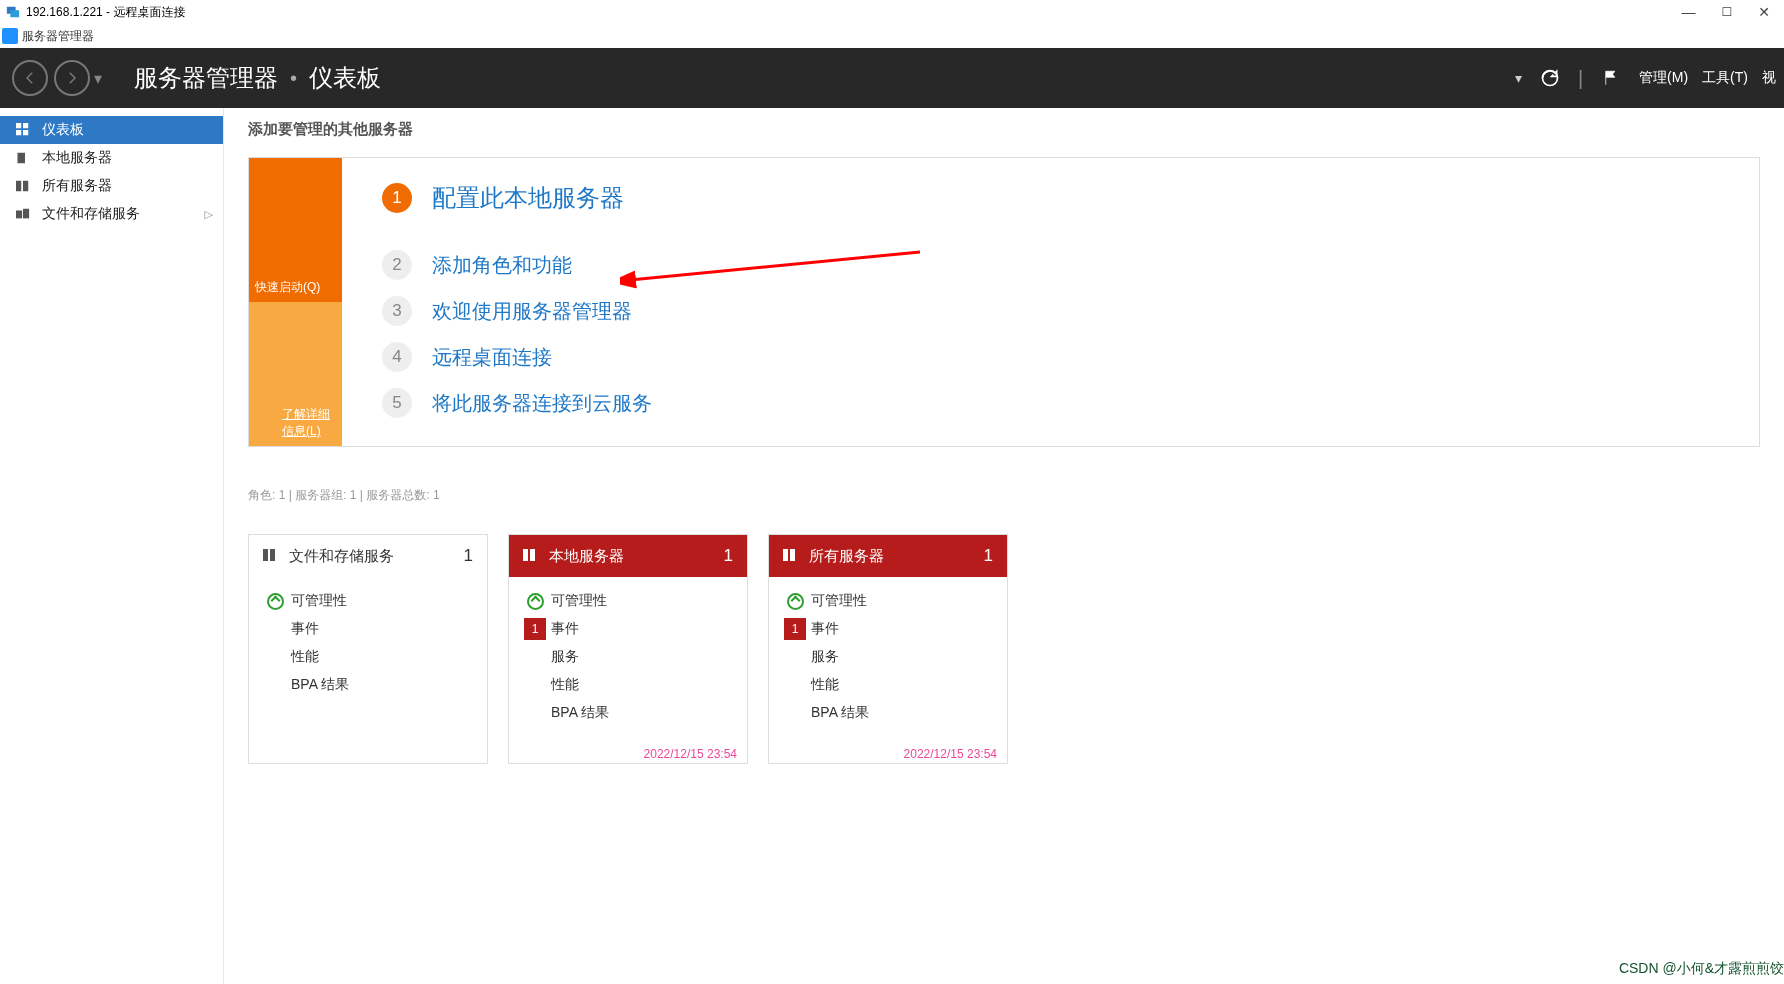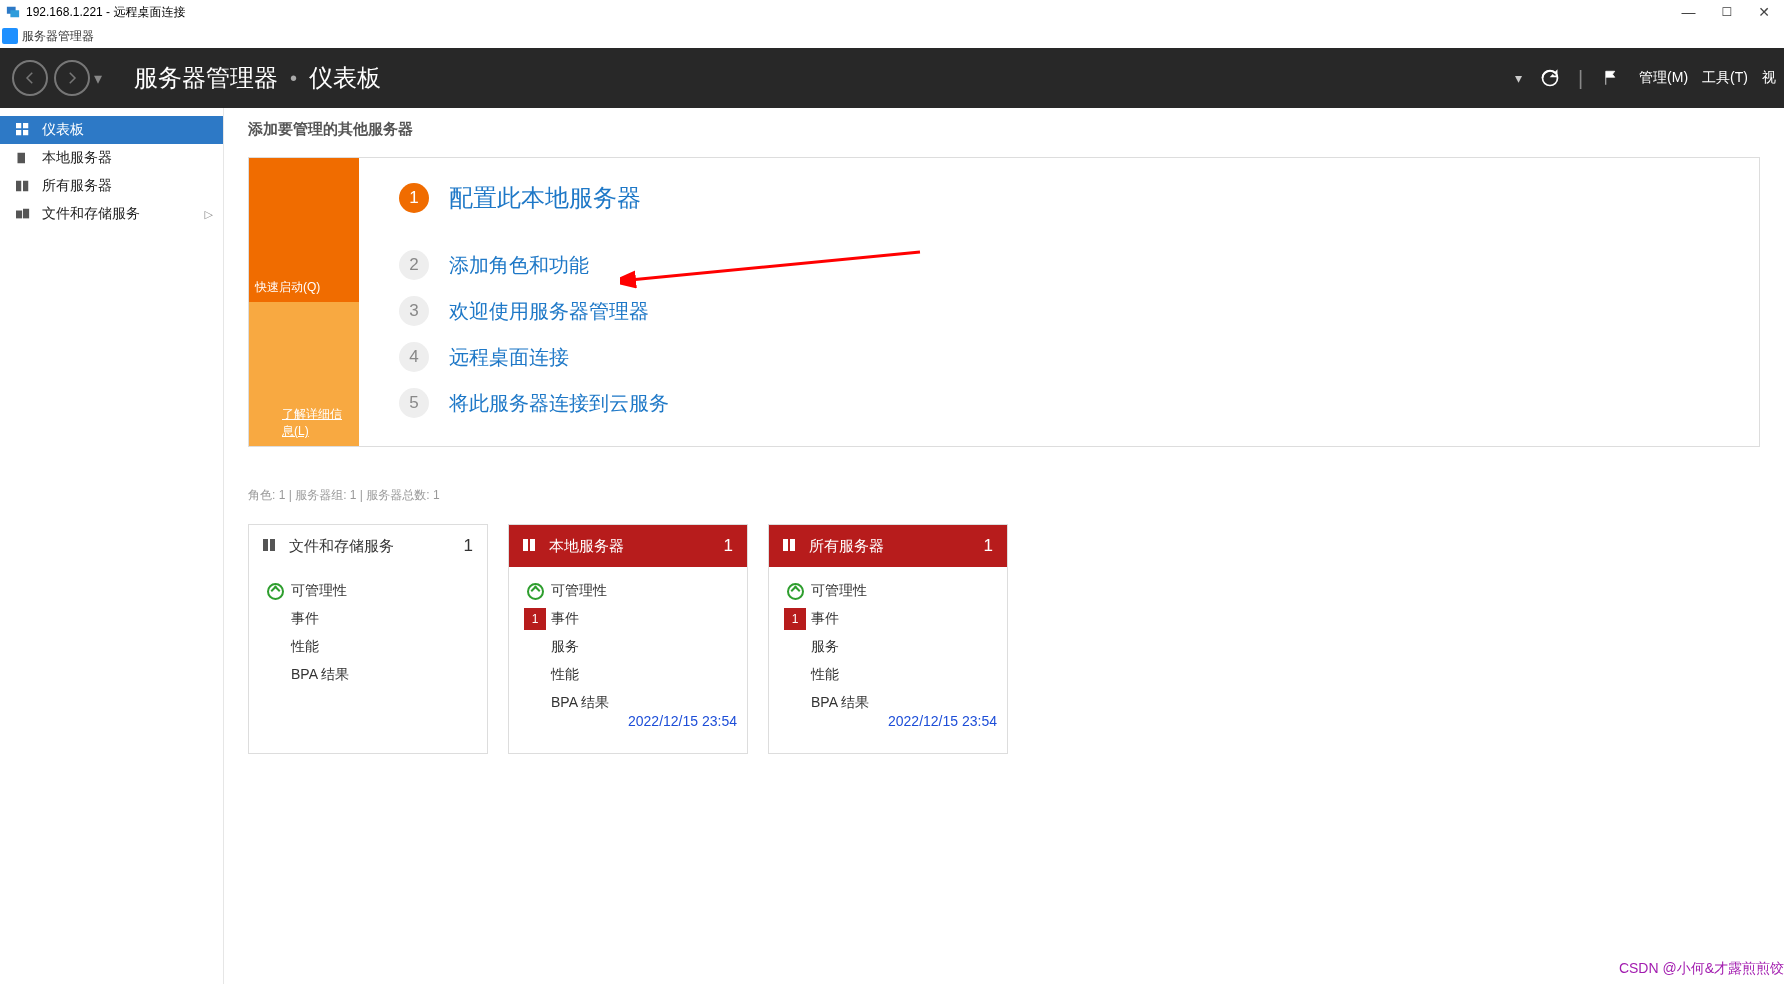--- a/index.html
+++ b/index.html
@@ -28,55 +28,55 @@
 .body-area { display:flex; height:876px; }
 .sidebar { width:224px; background:#fff; border-right:1px solid #e6e6e6; padding-top:8px; }
 .sb-item { display:flex; align-items:center; height:28px; padding-left:16px; font-size:14px; cursor:pointer; color:#222; }
 .sb-item.sel { background:#2d79c6; color:#fff; }
 .sb-item .ic { width:16px; display:flex; align-items:center; margin-right:10px; }
 .sb-item .arr { margin-left:auto; margin-right:10px; color:#888; font-size:11px; }
 
 .main { flex:1; padding:12px 0 0 24px; overflow:auto; }
 .welcome { font-size:15px; font-weight:600; color:#555; margin-bottom:18px; }
 .wbox { border:1px solid #ddd; display:flex; height:290px; margin-right:24px; }
-.wtabs { width:110px; display:flex; flex-direction:column; }
+.wtabs { width:93px; display:flex; flex-direction:column; }
 .wtab { flex:1; display:flex; align-items:flex-end; padding:6px 6px; font-size:12px; color:#fff; cursor:pointer; }
 .wtab.q { background:#f06c00; }
 .wtab.n { background:#f8a941; }
 .wtab.l { background:#f8a941; }
 .wtab.l span { text-decoration:underline;margin-left:27px; }
 .wbox-main { flex:1; padding:24px 0 0 40px; }
 .step { display:flex; align-items:center; margin-bottom:16px; cursor:pointer; }
 .step .num { width:30px; height:30px; border-radius:50%; display:flex; align-items:center; justify-content:center; font-size:17px; margin-right:20px; }
 .step.primary .num { background:#f06c00; color:#fff; }
 .step.secondary .num { background:#eee; color:#888; }
 .step .txt { font-size:20px; color:#1e78c7;text-align:center; }
 .step.primary .txt { font-size:24px; }
 
 .groups { margin-top:40px; }
 .groups-title { font-size:15px; font-weight:600; color:#555; margin-bottom:2px; }
-.groups-sub { font-size:12px; color:#999; margin-bottom:20px; }
+.groups-sub { font-size:12px; color:#999; margin-bottom:30px; }
 .tiles { display:flex; gap:20px; }
 .tile { width:240px; border:1px solid #ddd; background:#fff; position:relative; padding-bottom:36px; }
 .tile-h { height:42px; display:flex; align-items:center; padding:0 12px; font-size:15px; position:relative; }
 .tile-h.light { background:#fff; color:#333; }
 .tile-h.dark { background:#b71c1c; color:#fff; }
 .tile-h .hic { width:16px; margin-right:12px; display:inline-block; }
 .tile-h .cnt { position:absolute; right:14px; font-size:17px; }
 .tile-body { padding:10px 6px 0 6px; }
 .trow { display:flex; align-items:center; height:28px; padding-left:4px; font-size:14px; color:#333; cursor:pointer; }
 .trow .ico-slot { width:32px; display:flex; align-items:center; justify-content:center; }
 .ok-ic { width:17px; height:17px; border:2px solid #2e9e2e; border-radius:50%; display:flex; align-items:center; justify-content:center; }
 .ok-ic::after { content:""; border:solid #2e9e2e; border-width:2px 2px 0 0; width:5px; height:5px; transform:rotate(-45deg); margin-bottom:2px; }
 .bad-sq { width:22px; height:22px; background:#b71c1c; color:#fff; font-size:12px; display:flex; align-items:center; justify-content:center; }
-.tile-date { position:absolute; bottom:24px; right:10px; font-size:14px; color:#1d4ed8; }
+.tile-date { position:absolute; bottom:2px; right:10px; font-size:12px; color:#ec4899; }
 
 .arrow-anno { position:absolute; pointer-events:none; z-index:50; }
 
-.watermark { position:absolute; right:0; bottom:6px; font-size:14px; color:#a21caf; }
+.watermark { position:absolute; right:0; bottom:6px; font-size:14px; color:#14532d; }
 </style>
 </head>
 <body>
 
 <div class="rdp-bar">
   <span class="rdp-ic">
     <svg viewBox="0 0 16 16">
         <rect x="1" y="2" width="10" height="8" fill="#2d79c6"></rect>
         <rect x="5" y="6" width="10" height="8" fill="#2d9cdb"></rect>
       </svg>

